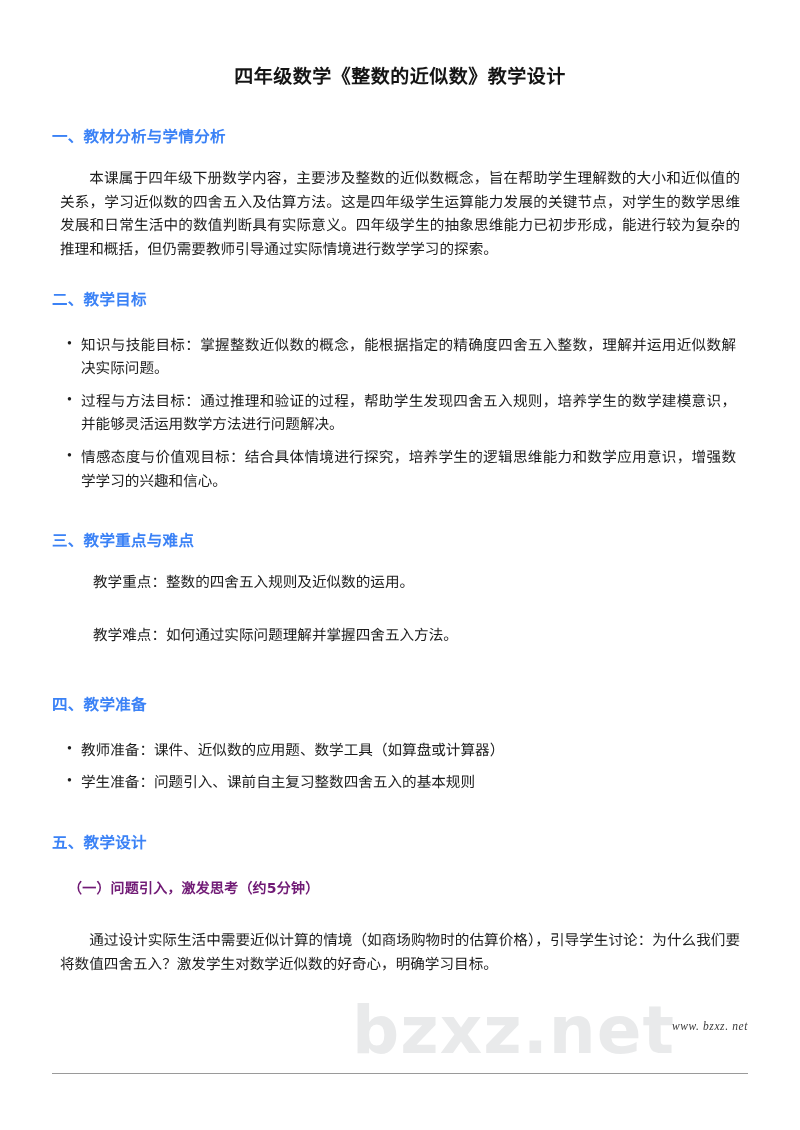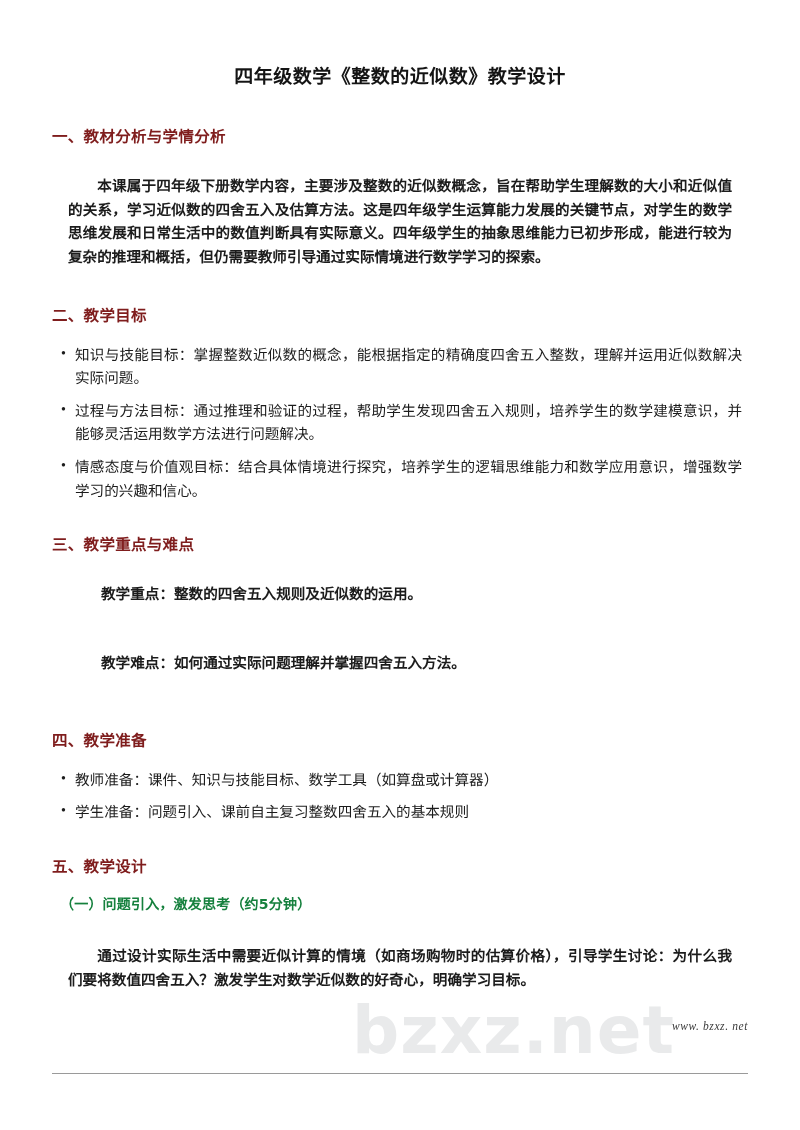--- a/index.html
+++ b/index.html
@@ -50,50 +50,49 @@
     letter-spacing: 0.5px;
     margin: 0;
     padding-top: 57px;
     color: #141414;
   }
   
   .h2 {
     font-family: "DejaVu Sans", "Liberation Sans", sans-serif;
     font-weight: bold;
     font-size: 15.5px;
-    color: #7f1d1d;
+    color: #3b82f6;
     margin: 0;
     padding: 0;
     letter-spacing: 0.3px;
   }
   .h3 {
     font-family: "DejaVu Sans", "Liberation Sans", sans-serif;
     font-weight: bold;
     font-size: 14px;
-    color: #15803d;
-    margin: 8px;
+    color: #701a75;
+    margin: 16px;
     letter-spacing: 0.2px;
   }
   
   p.body {
     font-size: 14.6px;
     line-height: 1.62;
-    margin: 16px;
+    margin: 8px;
     text-align: justify;
     text-justify: inter-ideograph;
     color: #1c1c1c;
-    font-weight: bold;
   }
   p.indent {
     text-indent: 2em;
   }
   
   ul.bullets {
     list-style: none;
-    margin: 6px;
+    margin: 12px;
     padding: 0;
   }
   ul.bullets > li {
     position: relative;
     padding-left: 17px;
     font-size: 14.6px;
     line-height: 1.62;
     text-align: justify;
     text-justify: inter-ideograph;
     color: #1c1c1c;
@@ -172,21 +171,21 @@
       <div style="height:13px"></div>
       <p class="body">教学难点：如何通过实际问题理解并掌握四舍五入方法。</p>
     </div>
     <div style="height:13px"></div>
 
     <div class="sp-sec-lg"></div>
 
     <h2 class="h2">四、教学准备</h2>
     <div class="sp-after-h2"></div>
     <ul class="bullets">
-      <li>教师准备：课件、知识与技能目标、数学工具（如算盘或计算器）</li>
+      <li>教师准备：课件、近似数的应用题、数学工具（如算盘或计算器）</li>
       <li style="margin-top:9px">学生准备：问题引入、课前自主复习整数四舍五入的基本规则</li>
     </ul>
 
     <div class="sp-sec-lg"></div>
 
     <h2 class="h2">五、教学设计</h2>
     <div class="sp-h3-gap"></div>
     <h3 class="h3">（一）问题引入，激发思考（约5分钟）</h3>
     <div class="sp-small"></div>
     <p class="body indent">通过设计实际生活中需要近似计算的情境（如商场购物时的估算价格），引导学生讨论：为什么我们要将数值四舍五入？激发学生对数学近似数的好奇心，明确学习目标。</p>

